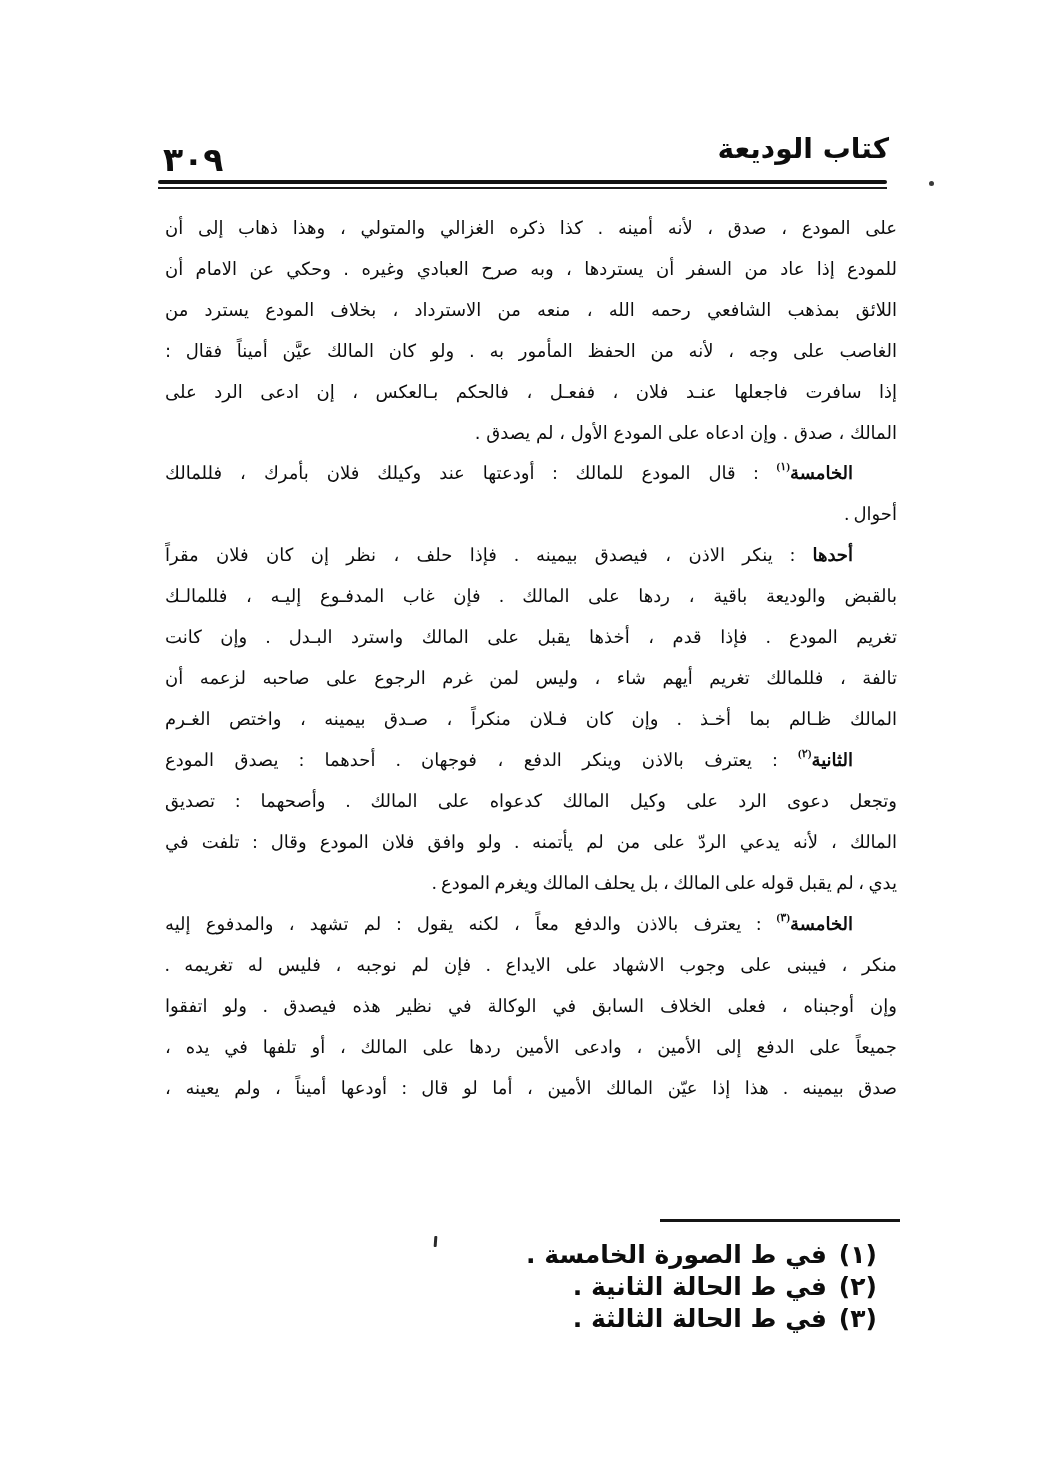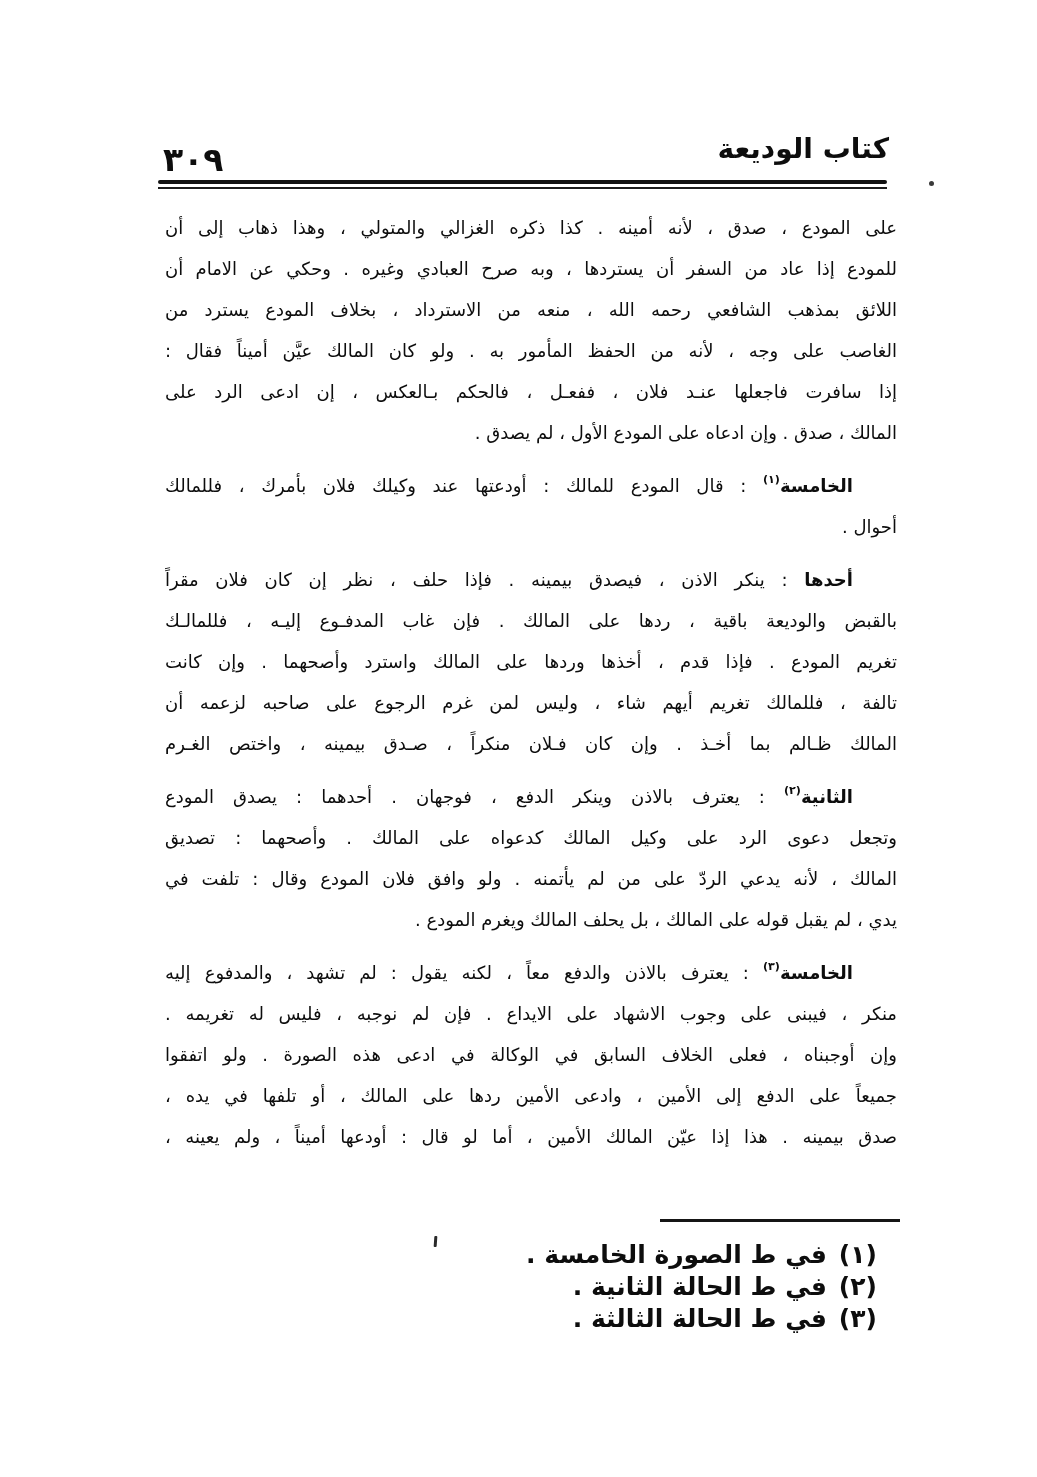--- a/index.html
+++ b/index.html
@@ -29,21 +29,21 @@
   .rule-dot{
     position:absolute;top:181px;left:929px;
     width:5px;height:5px;border-radius:50%;background:#3a3a3a;
   }
   
   .body-text{
     position:absolute;top:207px;right:140px;width:732px;
     direction:rtl;
     font-size:18px;
   }
-  .para + .para{margin-top:12px;}
+  .para + .para{font-family:Liberation Serif, serif;}
   .ln{
     display:block;
     height:41px;line-height:41px;
     overflow:hidden;
     text-align:justify;text-align-last:justify;
     white-space:normal;
   }
   .ln.end{text-align:center;text-align-last:right;}
   .ln.first{padding-right:44px;}
   .lead{font-weight:bold;}
@@ -98,36 +98,36 @@
     </div>
 
     <div class="para">
       <span class="ln first"><b class="lead">الخامسة</b><sup class="fnref">(١)</sup><span> : قال المودع للمالك : أودعتها عند وكيلك فلان بأمرك ، فللمالك</span></span>
       <span class="ln end">أحوال .</span>
     </div>
 
     <div class="para">
       <span class="ln first"><b class="lead">أحدها</b><span> : ينكر الاذن ، فيصدق بيمينه . فإذا حلف ، نظر إن كان فلان مقراً</span></span>
       <span class="ln">بالقبض والوديعة باقية ، ردها على المالك . فإن غاب المدفـوع إليـه ، فللمالـك</span>
-      <span class="ln">تغريم المودع . فإذا قدم ، أخذها وردها على المالك واسترد وأصحهما . وإن كانت</span>
+      <span class="ln">تغريم المودع . فإذا قدم ، أخذها يقبل على المالك واسترد البـدل . وإن كانت</span>
       <span class="ln">تالفة ، فللمالك تغريم أيهم شاء ، وليس لمن غرم الرجوع على صاحبه لزعمه أن</span>
       <span class="ln">المالك ظـالم بما أخـذ . وإن كان فـلان منكراً ، صـدق بيمينه ، واختص الغـرم</span>
     </div>
 
     <div class="para">
       <span class="ln first"><b class="lead">الثانية</b><sup class="fnref">(٢)</sup><span> : يعترف بالاذن وينكر الدفع ، فوجهان . أحدهما : يصدق المودع</span></span>
       <span class="ln">وتجعل دعوى الرد على وكيل المالك كدعواه على المالك . وأصحهما : تصديق</span>
       <span class="ln">المالك ، لأنه يدعي الردّ على من لم يأتمنه . ولو وافق فلان المودع وقال : تلفت في</span>
       <span class="ln end">يدي ، لم يقبل قوله على المالك ، بل يحلف المالك ويغرم المودع .</span>
     </div>
 
     <div class="para">
       <span class="ln first"><b class="lead">الخامسة</b><sup class="fnref">(٣)</sup><span> : يعترف بالاذن والدفع معاً ، لكنه يقول : لم تشهد ، والمدفوع إليه</span></span>
       <span class="ln">منكر ، فيبنى على وجوب الاشهاد على الايداع . فإن لم نوجبه ، فليس له تغريمه .</span>
-      <span class="ln">وإن أوجبناه ، فعلى الخلاف السابق في الوكالة في ادعى هذه الصورة . ولو اتفقوا</span>
+      <span class="ln">وإن أوجبناه ، فعلى الخلاف السابق في الوكالة في نظير هذه فيصدق . ولو اتفقوا</span>
       <span class="ln">جميعاً على الدفع إلى الأمين ، وادعى الأمين ردها على المالك ، أو تلفها في يده ،</span>
       <span class="ln">صدق بيمينه . هذا إذا عيّن المالك الأمين ، أما لو قال : أودعها أميناً ، ولم يعينه ،</span>
     </div>
 
   </div>
 
   <div class="footnote-sep"></div>
 
   <div class="footnotes">
     <div class="fn-line"><span class="fn-marker">(١)</span><span class="fn-text">في ط الصورة الخامسة .</span></div>

